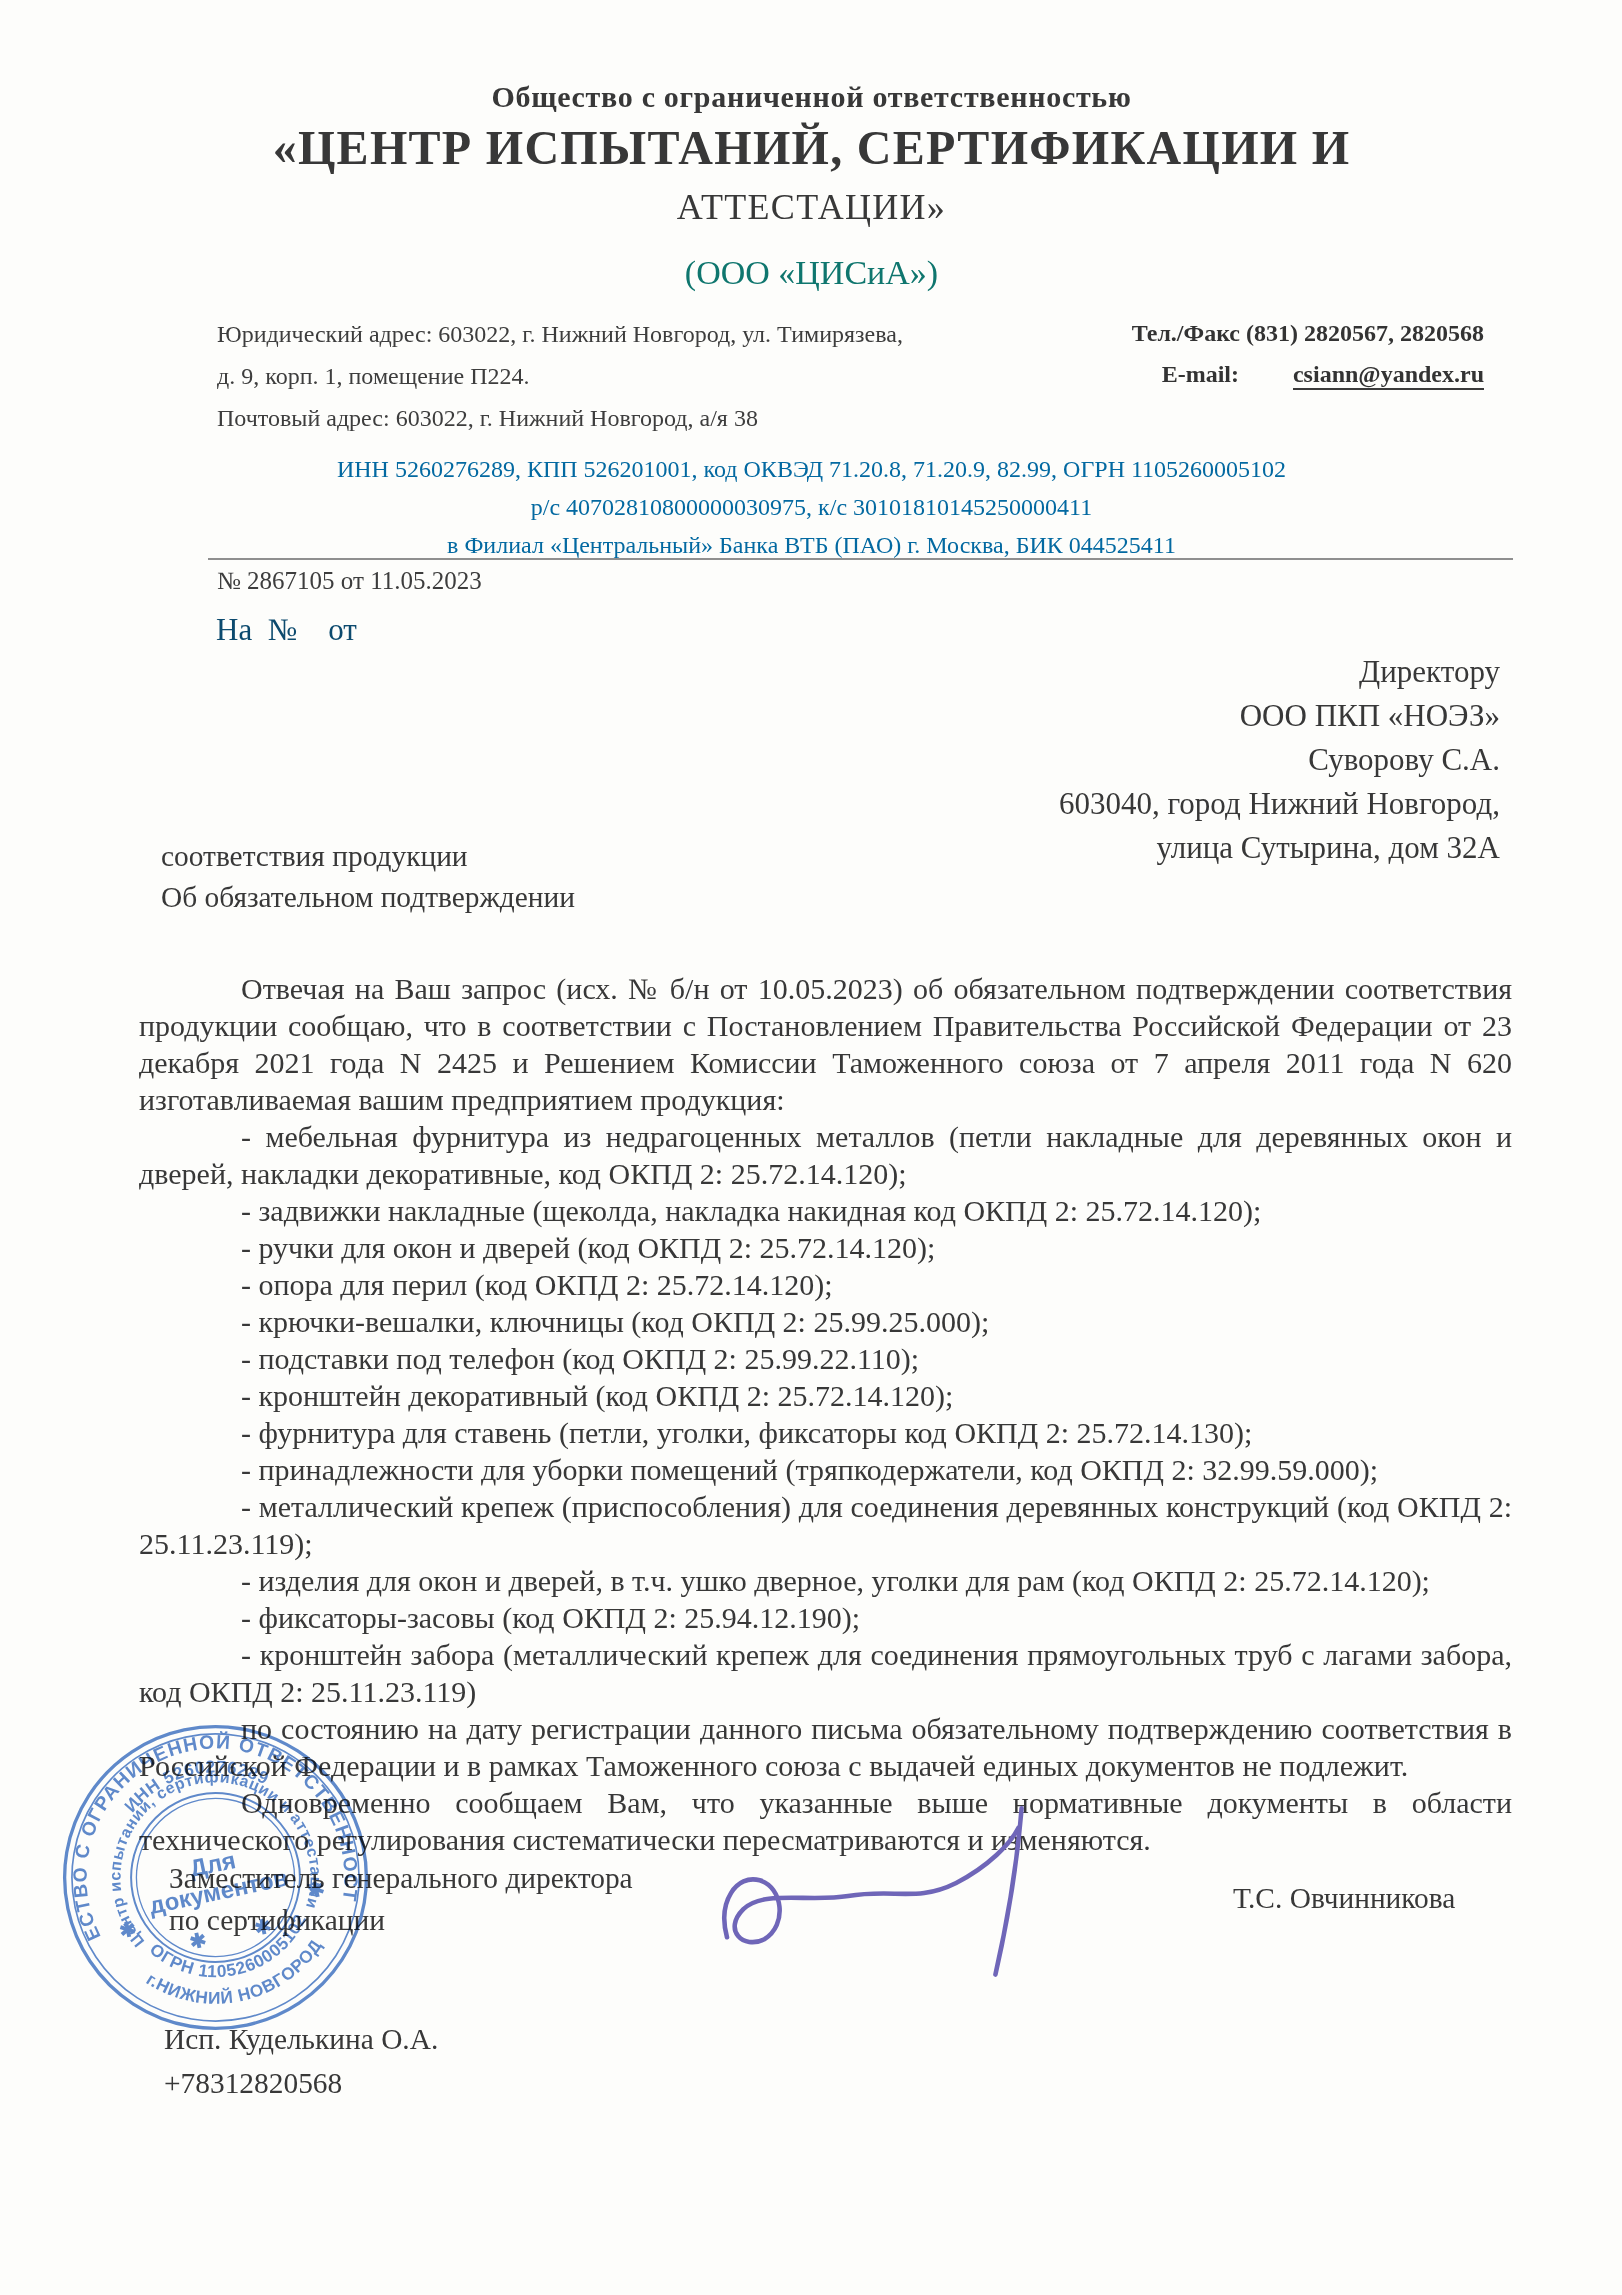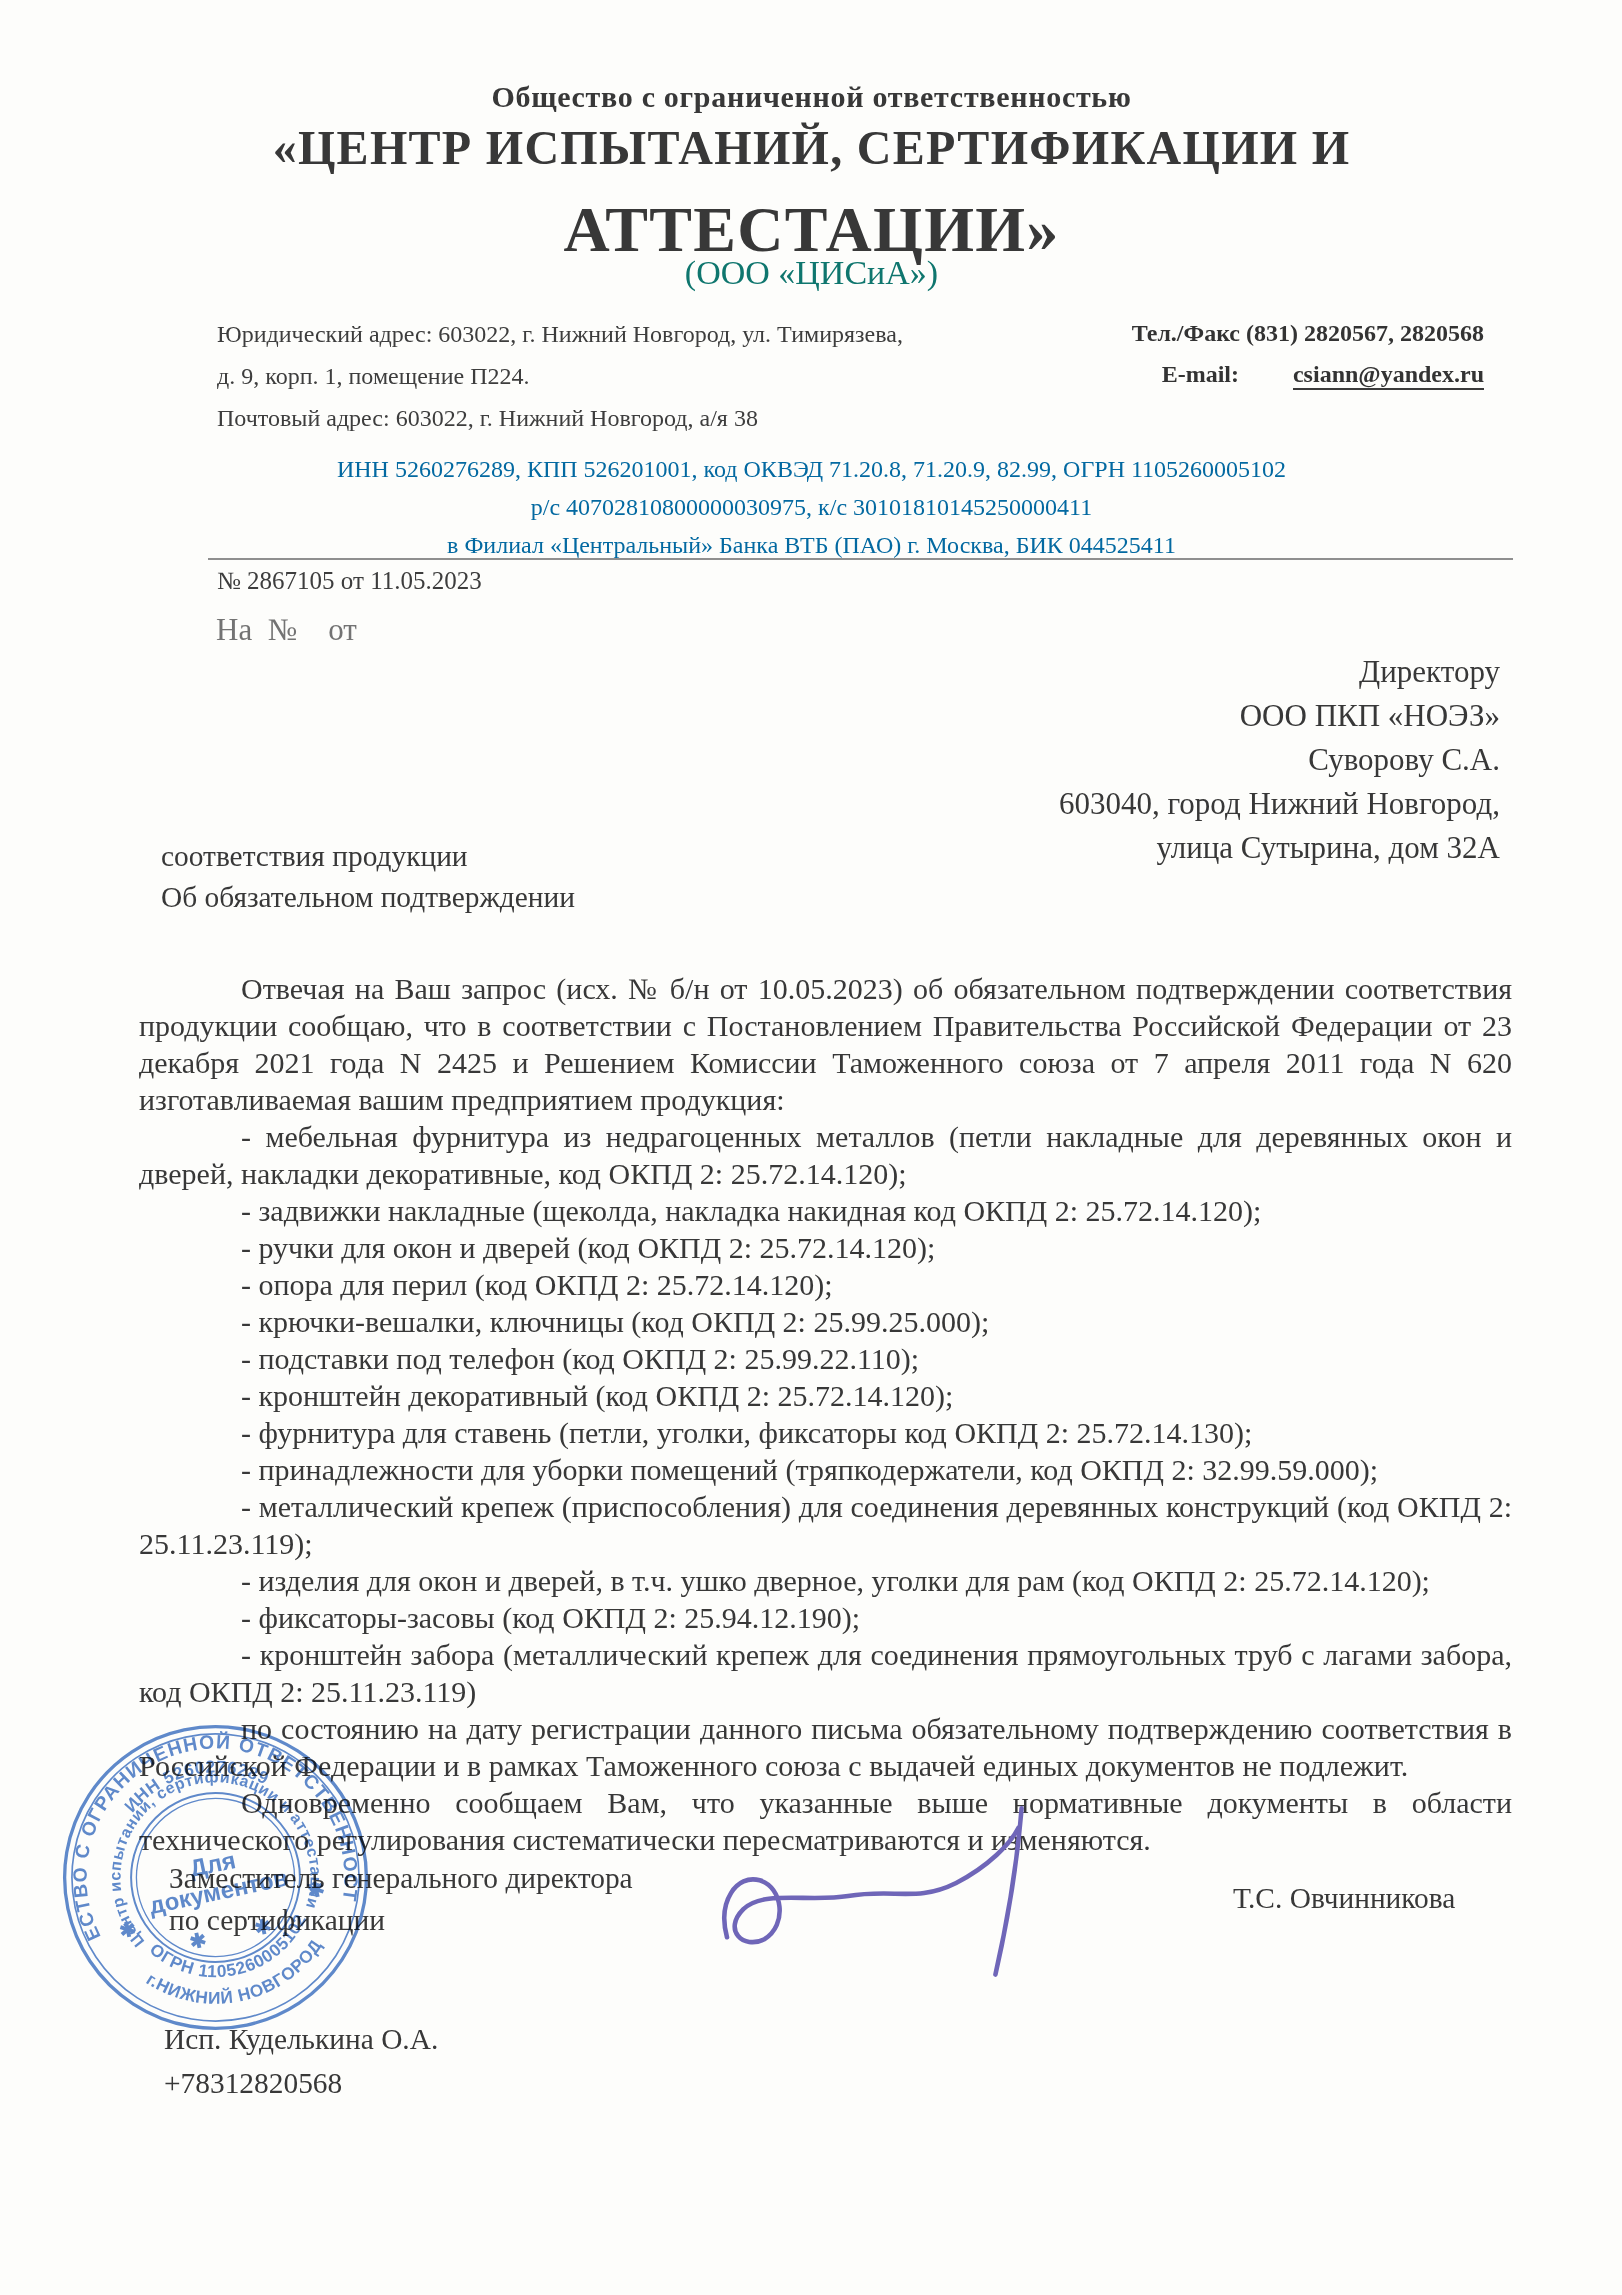--- a/index.html
+++ b/index.html
@@ -10,33 +10,33 @@
     color: #383838;
     position: relative;
     overflow: hidden;
   }
   .abs { position: absolute; }
   .center { width: 100%; text-align: center; }
 
   
   .org-type   { top: 80px; font-size: 30px; font-weight: bold; letter-spacing: 0.7px; }
   .org-name1  { top: 120px; font-size: 48px; font-weight: bold; letter-spacing: 1.3px; }
-  .org-name2  { top: 193px; font-size: 64px; font-weight: bold; letter-spacing: 1.3px; }
+  .org-name2  { top: 186px; font-size: 36px; font-weight: normal; letter-spacing: 1.3px; }
   .org-short  { top: 254px; font-size: 34px; color: #0f766e; }
 
   .addr-block { top: 313px; left: 217px; font-size: 24px; line-height: 42px; color: #3d3d3d; }
   .contact-block { top: 313px; right: 139px; font-size: 24px; line-height: 41px; font-weight: bold; text-align: right; color: #333; }
   .email-underline { border-bottom: 2px solid #3a3a3a; padding-bottom: 1.3px; margin-left: 48px; }
 
   .requisites { top: 450px; font-size: 24px; line-height: 38px; color: #0369a1; }
 
   .head-rule { top: 558px; left: 208px; width: 1305px; height: 2px; background: #8f8f8f; }
 
   .out-ref { top: 567px; left: 217px; font-size: 25px; color: #3d3d3d; }
-  .in-ref  { top: 612px; left: 216px; font-size: 31px; white-space: pre; color: #737373; }
+  .in-ref  { top: 612px; left: 216px; font-size: 31px; white-space: pre; color: #0c4a6e; }
 
   .recipient { top: 650px; right: 123px; font-size: 31px; line-height: 44px; text-align: right; margin-left: 20px; }
   .subject   { top: 836px; left: 161px; font-size: 29.4px; line-height: 41px; }
 
   .body-text { top: 970px; left: 139px; width: 1373px; font-size: 30px; line-height: 37px; text-align: justify; }
   .body-text p { margin: 0; text-indent: 102px; }
 
   .sig-role { top: 1857px; left: 169px; font-size: 29.4px; line-height: 42px; z-index: 2; }
   .sig-name { top: 1882px; left: 1233px; font-size: 29.4px; z-index: 2; }
   .sig-ink  { top: 1803px; left: 691px; width: 419px; height: 190px; z-index: 4; }

